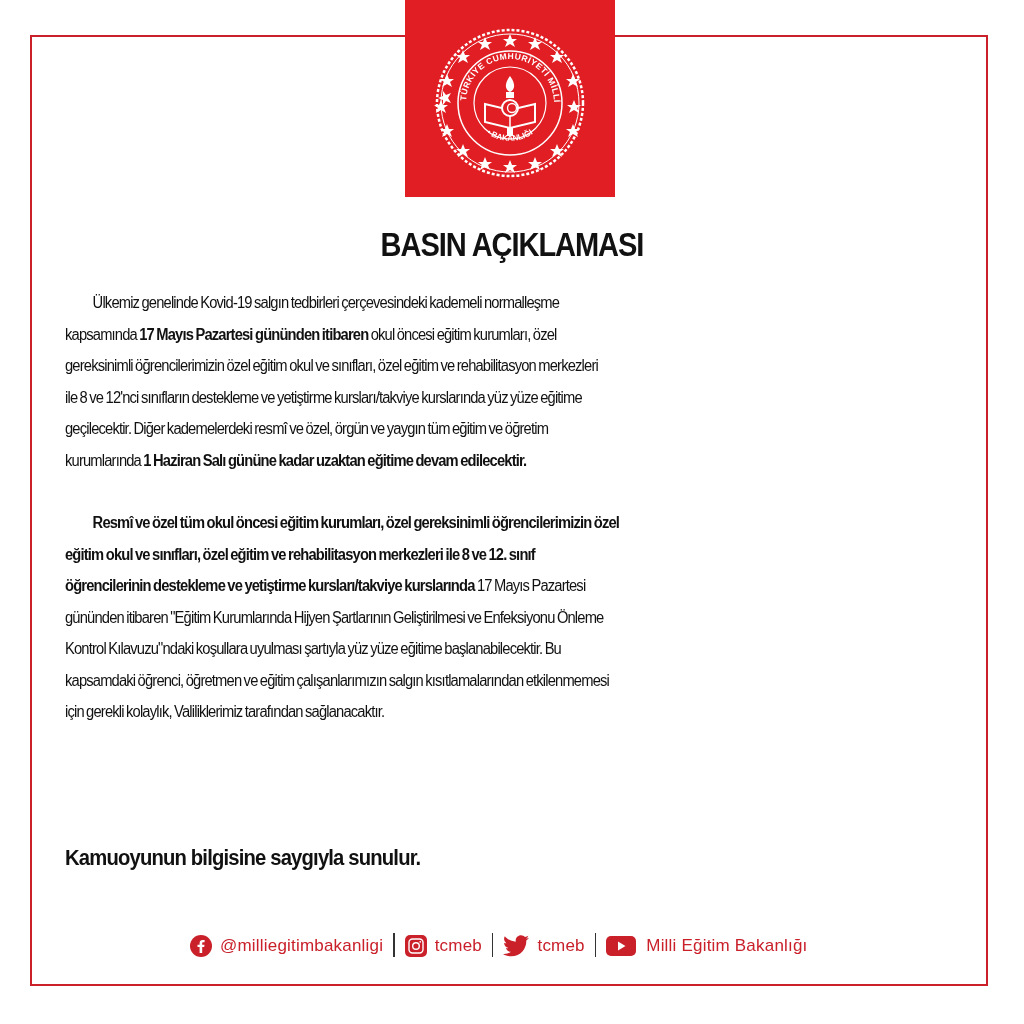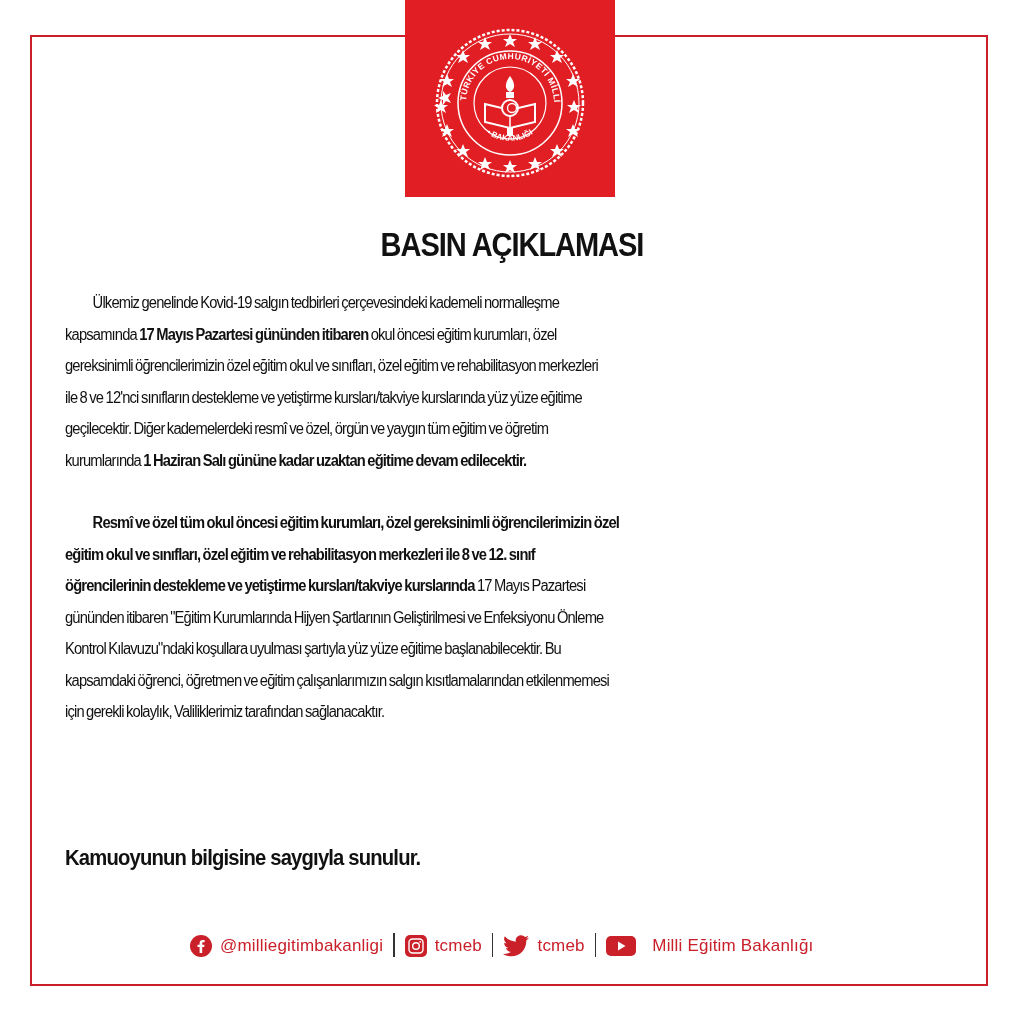--- a/index.html
+++ b/index.html
@@ -113,15 +113,15 @@
         <path d="M24 2.4c-.9.4-1.8.6-2.8.8 1-.6 1.8-1.6 2.2-2.7-1 .6-2 1-3.1 1.2C19.3.7 18 0 16.6 0c-2.7 0-4.9 2.2-4.9 4.9 0 .4 0 .8.1 1.1C7.7 5.8 4.1 3.9 1.7.9c-.4.7-.7 1.6-.7 2.5 0 1.7.9 3.2 2.2 4.1-.8 0-1.6-.2-2.2-.6v.1c0 2.4 1.7 4.4 3.9 4.8-.4.1-.8.2-1.3.2-.3 0-.6 0-.9-.1.6 2 2.4 3.4 4.6 3.4-1.7 1.3-3.8 2.1-6.1 2.1-.4 0-.8 0-1.2-.1 2.2 1.4 4.8 2.2 7.5 2.2 9.1 0 14-7.5 14-14v-.6c1-.7 1.8-1.6 2.5-2.5z" fill="#c9202a"></path>
       </svg>
     <span>tcmeb</span>
   </div>
   <div class="sep"></div>
   <div class="item">
     <svg width="30" height="22" viewBox="0 0 30 22">
         <rect x="0" y="1" width="30" height="20" rx="5" fill="#c9202a"></rect>
         <polygon points="12,6.5 12,15.5 19.5,11" fill="#fff"></polygon>
       </svg>
-    <span style="margin-left:8px">Milli Eğitim Bakanlığı</span>
+    <span style="margin-left:2px">Milli Eğitim Bakanlığı</span>
   </div>
 </div>
 
 </body></html>

